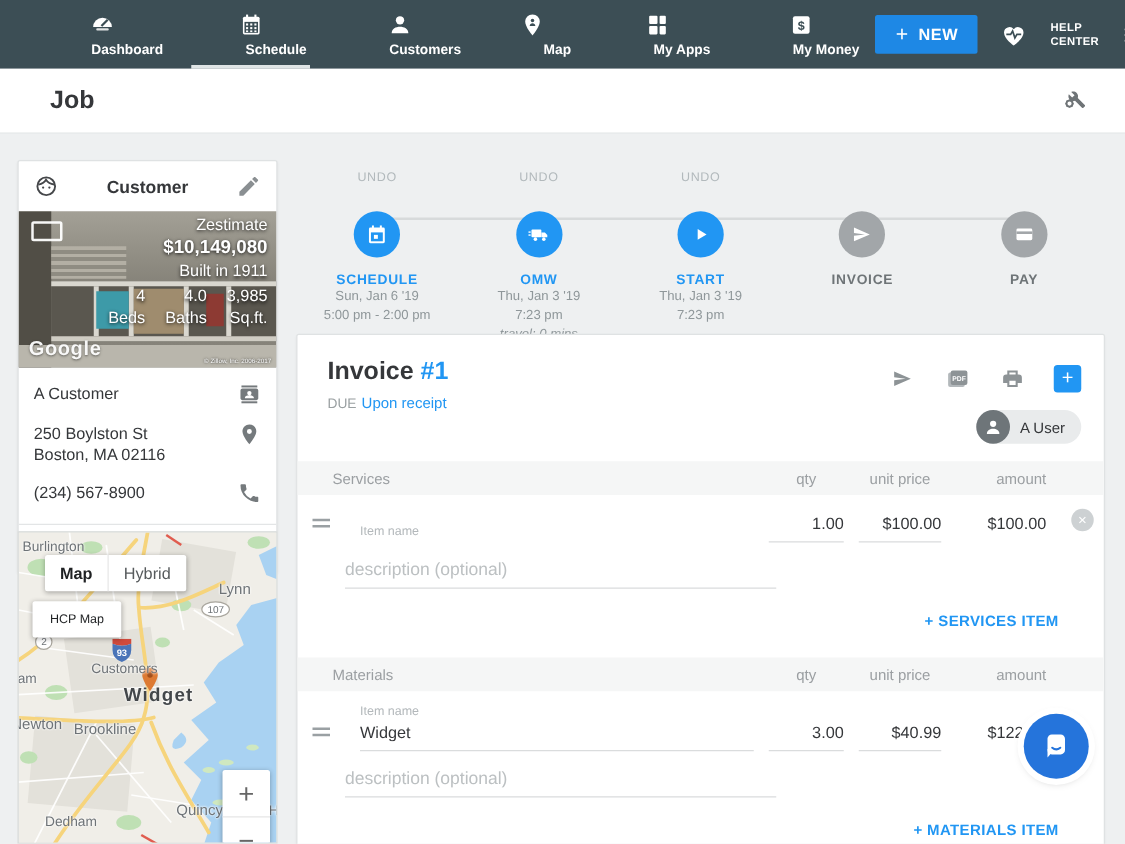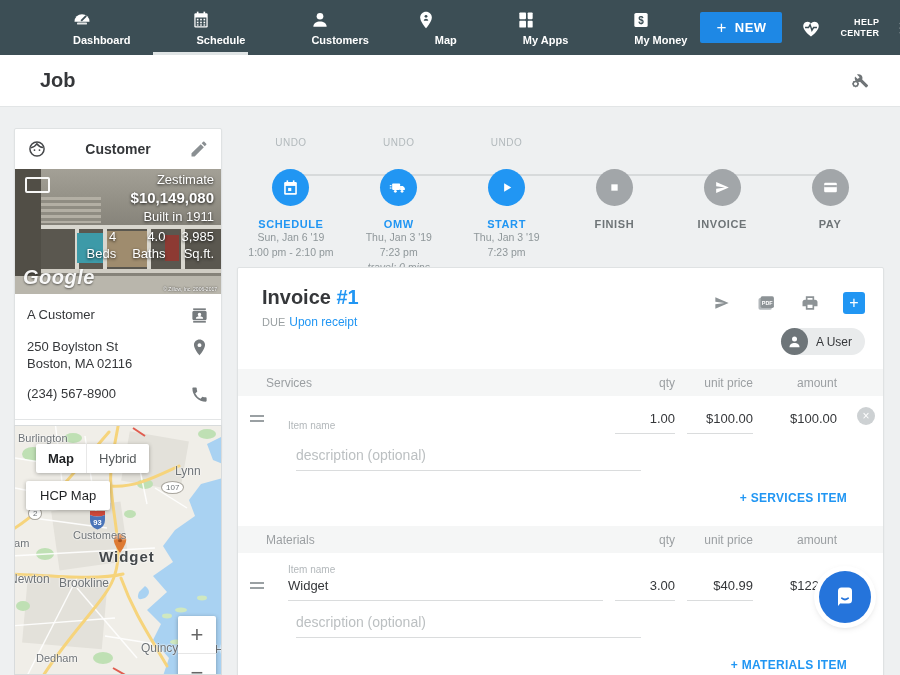--- a/index.html
+++ b/index.html
@@ -15,21 +15,21 @@
   .nav-left { display:flex; padding-left:20px; }
   .nav-item { position:relative; display:flex; flex-direction:column; align-items:center; justify-content:center; gap:4px; padding:0 13px; cursor:pointer; }
   .nav-item svg { width:22px; height:20px; display:block; }
   .nav-label { font-size:11px; font-weight:bold; color:#fff; white-space:nowrap;padding-left:40px; }
   .nav-item.active::after { content:""; position:absolute; left:10px; right:10px; bottom:0; height:3px; background:#dfe4e5; }
   .nav-right { display:flex; align-items:center; gap:17px; padding-right:12px; }
   .new-btn { width:82px; height:31px; background:#1e88e5; border:none; border-radius:2px; color:#fff;
     font:bold 13px "Liberation Sans",sans-serif; display:flex; align-items:center; justify-content:center; gap:8px; cursor:pointer; letter-spacing:.4px; }
   .new-btn .plus-glyph { font-size:17px; font-weight:normal; }
   .nav-ico { width:24px; height:22px; display:block; }
-  .help-center { color:#fff; font-size:9px; font-weight:bold; line-height:11px; text-align:right; letter-spacing:.3px; cursor:pointer; }
+  .help-center { color:#fff; font-size:9px; font-weight:bold; line-height:11px; text-align:left; letter-spacing:.3px; cursor:pointer; }
   .avatar { width:34px; height:34px; border-radius:50%; background:#ef9a4d; color:#fff; font-size:14px; font-weight:bold;
     display:flex; align-items:center; justify-content:center; cursor:pointer; }
 
   
   .pagebar { height:52px; background:#fff; border-bottom:1px solid #e2e5e6; display:flex; align-items:center; justify-content:space-between; padding:0 30px 0 40px; }
   .pagebar h1 { margin:0; font-size:20px; font-weight:bold; color:#35373a; }
   .pagebar .tools svg { width:22px; height:22px; }
 
   
   .content { position:relative; height:568px; }
@@ -51,21 +51,21 @@
   .ph-tan  { position:absolute; left:92px; top:62px; width:40px; height:36px; background:#b09a76; opacity:.8; }
   .ph-red  { position:absolute; left:150px; top:66px; width:14px; height:26px; background:#8d3a33; }
   .ph-sill { position:absolute; left:0; bottom:0; width:100%; height:18px; background:#b9b6ac; }
   .streetview-ico { position:absolute; left:10px; top:8px; width:25px; height:16px; border:2px solid #fff; border-radius:2px; opacity:.95; }
   .z-overlay { position:absolute; top:3px; right:7px; text-align:right; color:#fff; text-shadow:0 1px 3px rgba(0,0,0,.85); }
   .z-label { font-size:13px; }
   .z-value { font-size:15px; font-weight:bold; margin-top:2px; }
   .z-built { font-size:13px; margin-top:3px; }
   .z-stats { display:flex; justify-content:flex-end; gap:16px; margin-top:4px; }
   .z-stat { text-align:right; font-size:13px; line-height:17px; }
-  .google-mark { position:absolute; left:8px; bottom:5px; color:rgba(255,255,255,.95); font-size:20px; font-weight:bold; letter-spacing:.5px; text-shadow:0 1px 2px rgba(0,0,0,.5);font-style:italic; }
+  .google-mark { position:absolute; left:8px; bottom:5px; color:rgba(255,255,255,.95); font-size:16px; font-weight:bold; letter-spacing:.5px; text-shadow:0 1px 2px rgba(0,0,0,.5); }
   .zcopy { position:absolute; right:4px; bottom:2px; font-size:5px; color:#fff; text-shadow:0 0 2px #000; }
   .cc-info { padding:12px 12px 2px; }
   .info-row { display:flex; justify-content:space-between; align-items:flex-start; margin-bottom:13px; }
   .info-text { font-size:13px; color:#35373a; line-height:17px; }
   .info-row svg { width:19px; height:19px; flex:none; }
   .cc-divider { border-top:1px solid #e3e5e6; }
   .history-row { height:38px; display:flex; align-items:center; gap:11px; padding:0 12px; cursor:pointer; }
   .history-row svg { width:18px; height:18px; }
   .history-label { flex:1; font-size:13px; font-weight:bold; color:#35373a; }
   .chev { color:#9aa0a3; font-size:18px; line-height:1; }
@@ -73,21 +73,21 @@
   
   .map-card { position:absolute; left:14px; top:318px; width:208px; height:250px; overflow:hidden; border:1px solid #d8dbdc; background:#f0eee8; }
   .map-label { position:absolute; font-size:11px; color:#6e7377; text-shadow:0 0 2px #fff,0 0 2px #fff; white-space:nowrap; }
   .map-label.big { font-size:15px; font-weight:bold; color:#43474a; letter-spacing:1px; }
   .route-badge { position:absolute; background:#fff; border:1px solid #a9a69e; border-radius:50%; font-size:8px; color:#6e7377; padding:1px 4px; text-shadow:none; }
   .mapbtn-group { position:absolute; left:21px; top:18px; display:flex; background:#fff; box-shadow:0 1px 4px rgba(0,0,0,.3); border-radius:2px; height:29px; }
   .mapbtn { font-size:13px; color:#565a5c; padding:0 12px; display:flex; align-items:center; cursor:pointer; }
   .mapbtn.sel { font-weight:bold; color:#1f2123; }
   .mapbtn + .mapbtn { border-left:1px solid #e8e8e8; }
   .hcp-btn { position:absolute; left:11px; top:55px; height:29px; padding:0 14px; background:#fff; box-shadow:0 1px 4px rgba(0,0,0,.3);
-    border-radius:2px; font-size:13px; color:#1f2123; display:flex; align-items:center; cursor:pointer; }
+    border-radius:2px; font-size:10px; color:#1f2123; display:flex; align-items:center; cursor:pointer; }
   .zoomctl { position:absolute; left:163px; top:190px; width:38px; background:#fff; box-shadow:0 1px 4px rgba(0,0,0,.3); border-radius:2px; }
   .zoomctl .zc { height:38px; display:flex; align-items:center; justify-content:center; font-size:22px; color:#666; cursor:pointer; }
   .zoomctl .zc:first-child { border-bottom:1px solid #e6e6e6; }
   .map-pin { position:absolute; left:98px; top:108px; width:14px; height:19px; }
   .i93 { position:absolute; left:74px; top:85px; width:17px; height:19px; }
 
   
   .timeline { position:absolute; left:237px; top:30px; width:647px; }
   .tl-track { position:relative; }
   .tl-line { position:absolute; left:54px; right:54px; top:37px; height:2px; background:#d7dadb; }
@@ -117,37 +117,37 @@
   .inv-icons svg { width:22px; height:20px; cursor:pointer; }
   .plus-btn { width:22px; height:22px; border-radius:3px; background:#2196f3; color:#fff; border:none; font-size:16px; line-height:20px; cursor:pointer; display:flex; align-items:center; justify-content:center; padding:0; }
   .assignee { height:27px; background:#e9ebec; border-radius:14px; display:flex; align-items:center; padding-right:13px; cursor:pointer;justify-content:space-between; }
   .assignee .a-av { width:27px; height:27px; border-radius:50%; background:#6e7579; display:flex; align-items:center; justify-content:center; margin-right:8px; }
   .assignee .a-av svg { width:15px; height:15px; }
   .assignee .a-name { font-size:12px; color:#35373a; }
 
   .grid-row { display:grid; grid-template-columns:38px 1fr 60px 66px 80px 26px; column-gap:12px; align-items:end; padding-right:0; }
   .section-strip { margin-top:14px; height:27px; background:#f5f6f6; align-items:center; color:#9b9fa2; font-size:12px; }
   .strip-title { grid-column:1 / 3; padding-left:28px; }
-  .col-r { text-align:right; }
+  .col-r { text-align:center; }
   .amount-cell { text-align:right; padding-right:8px; }
 
   .item-row { margin-top:11px; }
   .drag-cell { display:flex; flex-direction:column; gap:3px; align-items:center; padding-bottom:12px; cursor:grab; }
   .drag-cell i { width:14px; height:2px; background:#9aa0a3; }
   .name-cell { }
   .item-label { font-size:10px; color:#b3b8bb; margin-bottom:3px; }
   input.line-input { display:block; width:100%; border:none; border-bottom:1px solid #dadcdd; outline:none; background:transparent;
     font:13px "Liberation Sans",sans-serif; color:#35373a; padding:0 0 7px; }
   input.num { text-align:right; }
   .amount-val { font-size:13px; color:#35373a; padding-bottom:8px; }
   .remove-btn { width:18px; height:18px; border:none; border-radius:50%; background:#cdd1d3; color:#fff; font-size:12px; line-height:17px;
     padding:0; cursor:pointer; margin-bottom:9px; }
   .desc-row { margin:13px 0 0 38px; width:345px; }
   input.desc-input { display:block; width:100%; border:none; border-bottom:1px solid #dadcdd; outline:none; background:transparent;
-    font:14px "Liberation Sans",sans-serif; color:#35373a; padding:0 0 7px;margin-left:20px; }
+    font:14px "Liberation Sans",sans-serif; color:#35373a; padding:0 0 7px; }
   input.desc-input::placeholder { color:#bcc0c2; }
   .add-row { text-align:right; padding:17px 36px 6px 0; }
   .add-row a { font-size:12px; font-weight:bold; color:#2196f3; letter-spacing:.3px; text-decoration:none; cursor:pointer; }
 
   
   .chat-bubble { position:absolute; left:819px; top:464px; width:52px; height:52px; border-radius:50%; background:#2574db;
     box-shadow:0 0 0 5px #fff, 0 2px 8px rgba(0,0,0,.35); display:flex; align-items:center; justify-content:center; cursor:pointer; }
   .chat-bubble svg { width:28px; height:28px; }
 </style>
 </head>
@@ -446,21 +446,21 @@
                 <rect x="4" y="5" width="16" height="16" rx="1.5" fill="#fff"></rect>
                 <rect x="7" y="3" width="2" height="4" fill="#fff"></rect>
                 <rect x="15" y="3" width="2" height="4" fill="#fff"></rect>
                 <rect x="6" y="10" width="12" height="9" fill="#2196f3"></rect>
                 <rect x="9" y="12.5" width="4" height="4" fill="#fff"></rect>
               </svg>
           </div>
           <div class="tl-name">SCHEDULE</div>
           <div class="tl-sub">
               <div>Sun, Jan 6 '19</div>
-              <div>1:00 pm - 2:10 pm</div>
+              <div>5:00 pm - 2:00 pm</div>
             </div>
         </div>
         <div class="tl-step done">
           <div class="tl-undo">UNDO</div>
           <div class="tl-circle">
             <svg viewBox="0 0 24 24">
                 <g fill="#fff">
                   <rect x="4" y="7" width="10" height="8" rx="1"></rect>
                   <path d="M14 10h3.6l2.4 2.6V15h-6z"></path>
                   <circle cx="8" cy="16.8" r="1.8"></circle>
@@ -487,29 +487,20 @@
           <div class="tl-name">START</div>
           <div class="tl-sub">
               <div>Thu, Jan 3 '19</div>
               <div>7:23 pm</div>
             </div>
         </div>
         <div class="tl-step pending">
           <div class="tl-undo"></div>
           <div class="tl-circle">
             <svg viewBox="0 0 24 24">
-                <rect x="8" y="8" width="8" height="8" fill="#fff"></rect>
-              </svg>
-          </div>
-          <div class="tl-name">FINISH</div>
-        </div>
-        <div class="tl-step pending">
-          <div class="tl-undo"></div>
-          <div class="tl-circle">
-            <svg viewBox="0 0 24 24">
                 <path d="M4 19l16-7L4 5v5.5l11 1.5-11 1.5z" fill="#fff"></path>
               </svg>
           </div>
           <div class="tl-name">INVOICE</div>
         </div>
         <div class="tl-step pending">
           <div class="tl-undo"></div>
           <div class="tl-circle">
             <svg viewBox="0 0 24 24">
                 <rect x="4" y="6" width="16" height="12" rx="1.5" fill="#fff"></rect>

